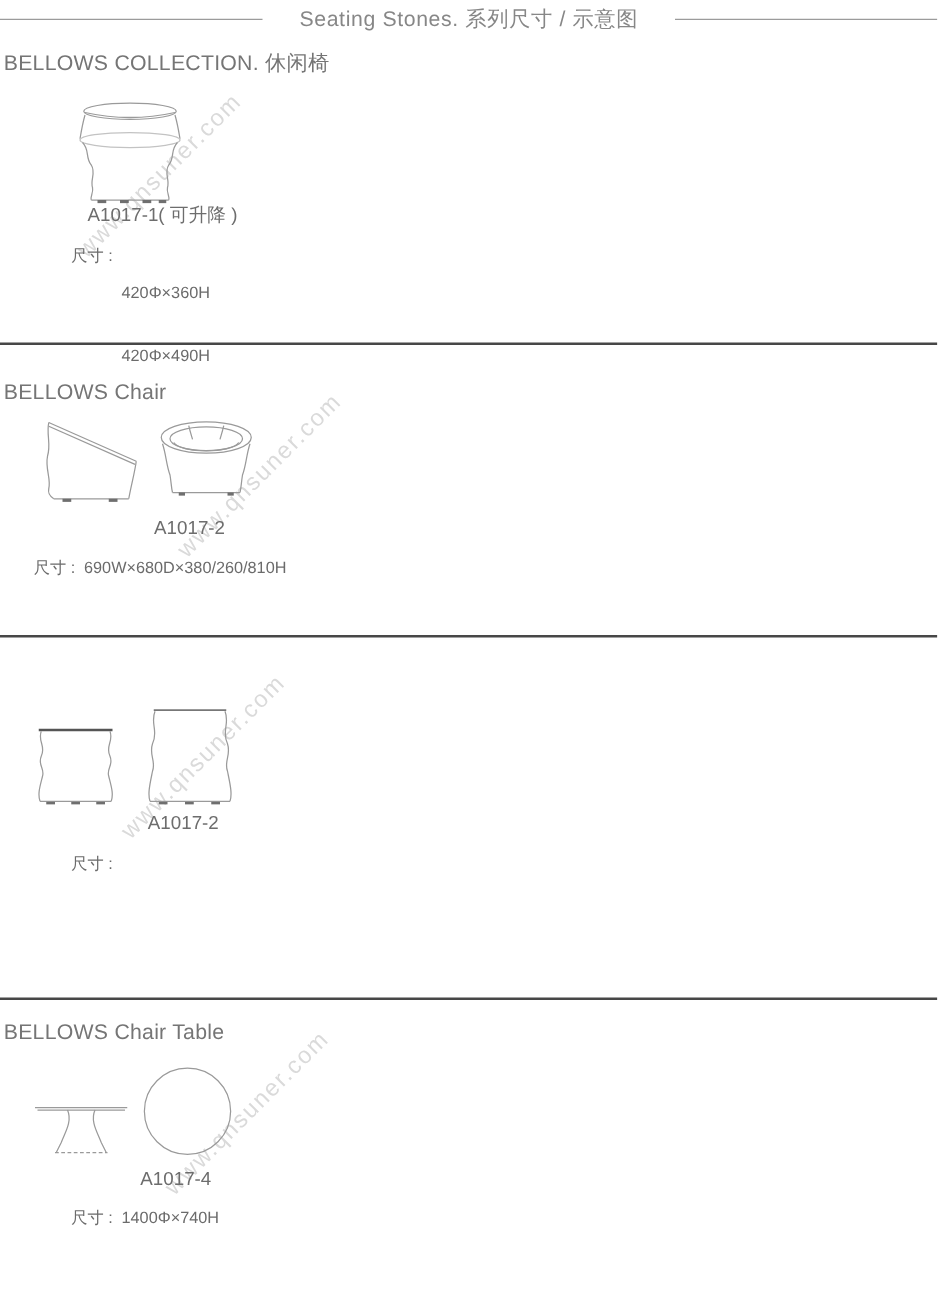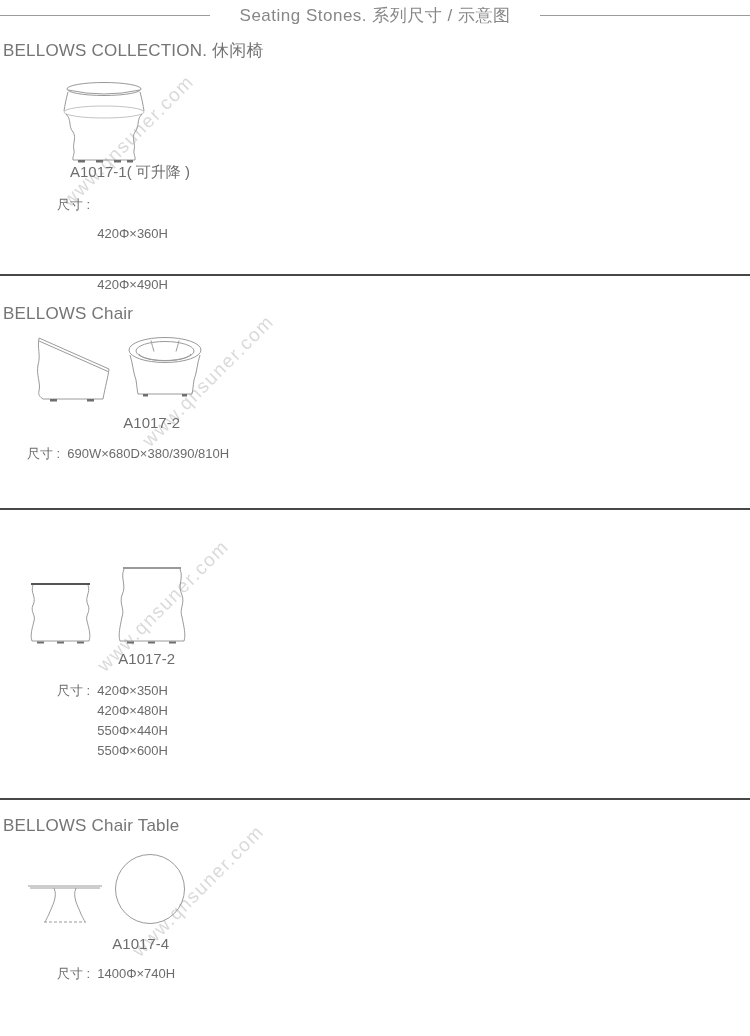--- a/index.html
+++ b/index.html
@@ -124,21 +124,21 @@
     <path d="M11,58 L65,58"></path>
     <rect class="foot" x="16" y="58" width="5" height="2.5"></rect>
     <rect class="foot" x="55" y="58" width="5" height="2.5"></rect>
   </svg>
 
   <div class="model" style="left:55px;width:125px;top:414px">A1017-2</div>
 
   <div class="dims lh16" style="left:27px;top:446px">
     <span class="prefix">尺寸 :</span>
     <div class="vals">
-      <div>690W×680D×380/390/810H</div>
+      <div>690W×680D×380/260/810H</div>
     </div>
   </div>
 
   <div class="divider" style="top:508px"></div>
 
 
   <span class="wm" style="left:75px;top:595px">www.qnsuner.com</span>
 
   <svg class="drawing" style="left:27px;top:581px" width="67" height="65" viewBox="0 0 67 65">
     <path class="dark" d="M4,3 L63,3"></path>
@@ -157,26 +157,20 @@
     <path d="M4,76 L68,76"></path>
     <rect class="foot" x="11" y="76.5" width="7" height="2"></rect>
     <rect class="foot" x="32" y="76.5" width="7" height="2"></rect>
     <rect class="foot" x="53" y="76.5" width="7" height="2"></rect>
   </svg>
 
   <div class="model" style="left:50px;width:125px;top:650px">A1017-2</div>
 
   <div class="dims lh20" style="left:57px;top:681px">
     <span class="prefix">尺寸 :</span>
-    <div class="vals">
-      <div>420Φ×350H</div>
-      <div>420Φ×480H</div>
-      <div>550Φ×440H</div>
-      <div>550Φ×600H</div>
-    </div>
   </div>
 
   <div class="divider" style="top:798px"></div>
 
   <div class="sec-header" style="top:816px">BELLOWS Chair Table</div>
 
   <span class="wm" style="left:110px;top:880px">www.qnsuner.com</span>
 
   <svg class="drawing" style="left:28px;top:884px" width="74" height="44" viewBox="0 0 74 44">
     <path d="M0,2 L74,2"></path>

